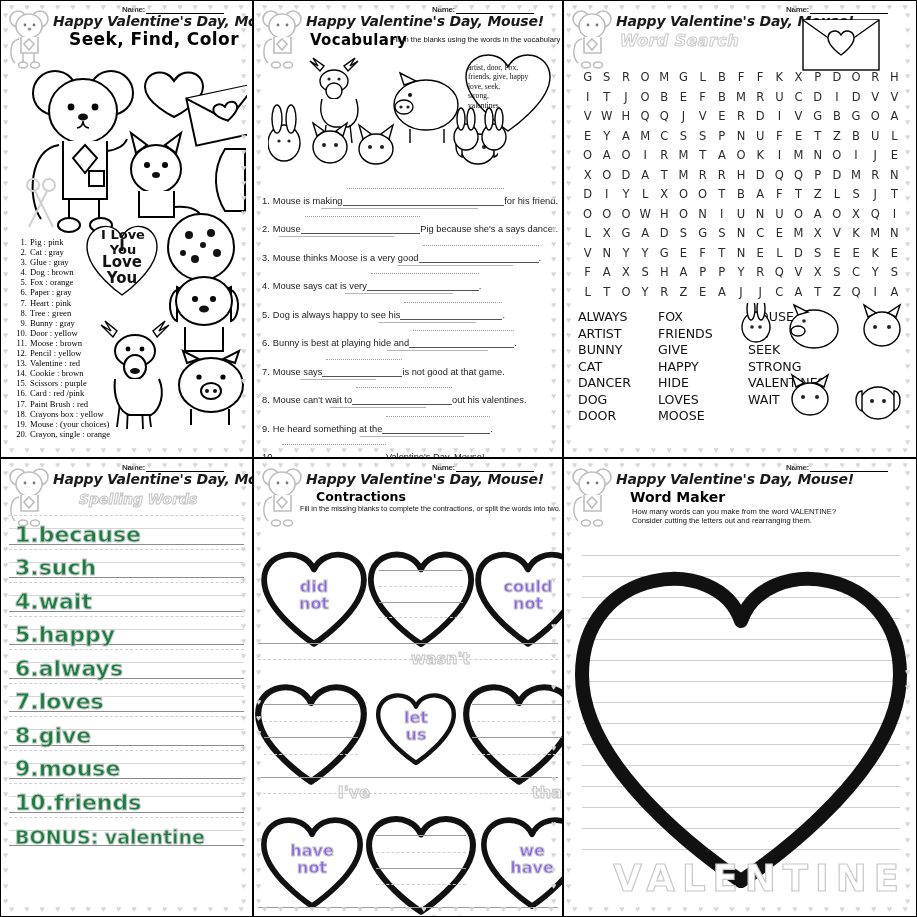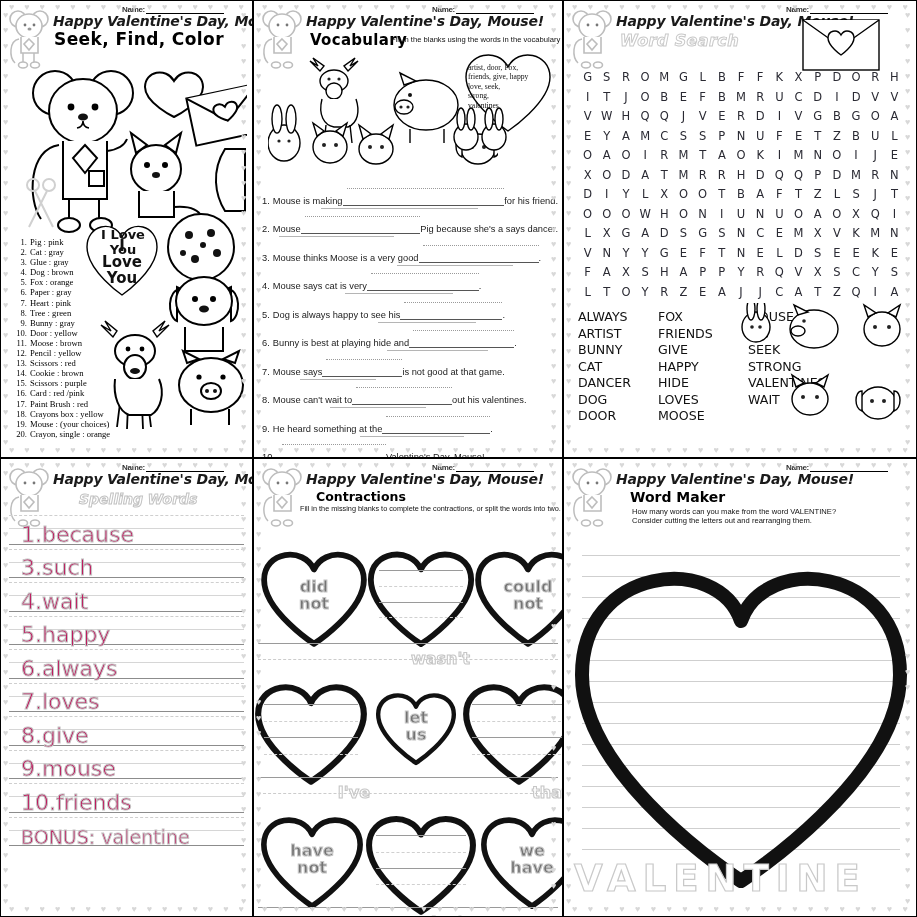--- a/index.html
+++ b/index.html
@@ -44,21 +44,21 @@
   .name-line .nl-rule { display: inline-block; width: 78px; border-bottom: 1px solid #000;
     margin-left: 1px; vertical-align: bottom; height: 9px; }
   .mascot { position: absolute; left: 6px; top: 6px; width: 46px; height: 62px; }
   .title-hand { position: absolute; left: 52px; top: 12px;
     font-family: "DejaVu Sans", sans-serif; font-size: 14px; font-style: italic;
     font-weight: 600; color: #1a1a1a; white-space: nowrap; letter-spacing: -.2px; }
   .subtitle-bold { position: absolute; font-weight: bold; color: #000; }
   .instr { position: absolute; font-size: 7.5px; color: #111; line-height: 1.25; }
 
   
-  #p1 .subtitle-bold { left: 53px; top: 28px; font-size: 17px; letter-spacing: .4px;
+  #p1 .subtitle-bold { left: 68px; top: 28px; font-size: 17px; letter-spacing: .4px;
     font-family: "DejaVu Sans", sans-serif; }
   #p1 .colorlist { position: absolute; left: 14px; top: 236px; width: 132px;
     font-family: "Liberation Serif", serif; font-size: 8.6px; line-height: 10.1px; color: #000; }
   #p1 .colorlist .ci { display: flex; }
   #p1 .colorlist .cn { width: 15px; text-align: right; padding-right: 3px; flex: none; }
   .art { position: absolute; }
   .outline { fill: #fff; stroke: #000; stroke-width: 2; }
   .outline-thin { fill: #fff; stroke: #000; stroke-width: 1.4; }
   .outline-gray { fill: #fff; stroke: #bdbdbd; stroke-width: 1.6; }
 
@@ -102,48 +102,48 @@
     font-family: "DejaVu Sans", sans-serif; font-weight: 600; font-style: italic;
     color: #fff; -webkit-text-stroke: 1px #c2c2c2; }
   #p4 .splist { position: absolute; left: 8px; top: 52px; right: 8px; }
   #p4 .sprow { position: relative; height: 33.5px; }
   #p4 .sprow .solid { position: absolute; left: 0; right: 0; bottom: 0;
     border-bottom: 1px solid #8c8c8c; }
   #p4 .sprow .dash { position: absolute; left: 0; right: 0; top: 4px;
     border-top: 1px dashed #cfcfcf; }
   #p4 .sprow .mid { position: absolute; left: 0; right: 0; top: 17px;
     border-top: 1px solid #d6d6d6; }
-  #p4 .sprow .w { position: absolute; left: 12px; bottom: -2px; font-size: 22px;
-    font-family: "DejaVu Sans", sans-serif; font-weight: 400;
-    color: #be185d; -webkit-text-stroke: 1px #c4c4c4; white-space: nowrap; }
+  #p4 .sprow .w { position: absolute; left: 6px; bottom: -2px; font-size: 22px;
+    font-family: "DejaVu Sans", sans-serif; font-weight: 700;
+    color: #15803d; -webkit-text-stroke: 1px #c4c4c4; white-space: nowrap; }
   #p4 .sprow .w.small { font-size: 19px; }
 
   
   #p5 .subtitle-bold { left: 62px; top: 30px; font-size: 12.5px;
     font-family: "DejaVu Sans", sans-serif; }
   #p5 .instr { left: 46px; top: 45px; font-size: 7.3px; }
   .ch-cell { position: relative; text-align: center; }
   .ch-word { position: absolute; left: 0; right: 0; top: 50%; transform: translateY(-50%);
     font-family: "DejaVu Sans", sans-serif; font-weight: 600; font-size: 16px;
-    line-height: 17px; color: #737373; -webkit-text-stroke: 1.1px #c6c6c6; }
+    line-height: 17px; color: #8b5cf6; -webkit-text-stroke: 1.1px #c6c6c6; }
   #p5 .labelline { position: absolute; font-family: "DejaVu Sans", sans-serif;
     font-weight: 600; font-size: 16px; color: #fff; -webkit-text-stroke: 1.1px #c6c6c6;
     text-align: right; }
   #p5 .rule-solid { position: absolute; border-top: 1px solid #9a9a9a; }
   #p5 .rule-dash { position: absolute; border-top: 1px dashed #cccccc; }
 
   
   #p6 .subtitle-bold { left: 66px; top: 30px; font-size: 14px;
     font-family: "DejaVu Sans", sans-serif; }
   #p6 .instr { left: 68px; top: 48px; font-size: 7.6px; }
   #p6 .bigheart { position: absolute; left: 4px; top: 70px; width: 346px; height: 370px; }
   #p6 .hlines { position: absolute; left: 18px; top: 96px; width: 318px; }
   #p6 .hlines div { border-top: 1px solid #cfcfcf; height: 21px; }
   #p6 .valword { position: absolute; left: 10px; bottom: 16px; right: 10px;
-    text-align: left; font-family: "DejaVu Sans", sans-serif; font-weight: 600;
+    text-align: right; font-family: "DejaVu Sans", sans-serif; font-weight: 600;
     font-size: 37px; letter-spacing: 7px; color: #fff;
     -webkit-text-stroke: 1.2px #c9c9c9; }
 </style>
 </head>
 <body>
 
 <div id="sheet">
 
   <div class="panel" id="p1">
     <div class="hb hb-top">
@@ -407,21 +407,21 @@
         <div class="ci">
           <span class="cn">11.</span>
           <span>Moose : brown</span>
         </div>
         <div class="ci">
           <span class="cn">12.</span>
           <span>Pencil : yellow</span>
         </div>
         <div class="ci">
           <span class="cn">13.</span>
-          <span>Scissors : red</span>
+          <span>Valentine : red</span>
         </div>
         <div class="ci">
           <span class="cn">14.</span>
           <span>Cookie : brown</span>
         </div>
         <div class="ci">
           <span class="cn">15.</span>
           <span>Scissors : purple</span>
         </div>
         <div class="ci">

